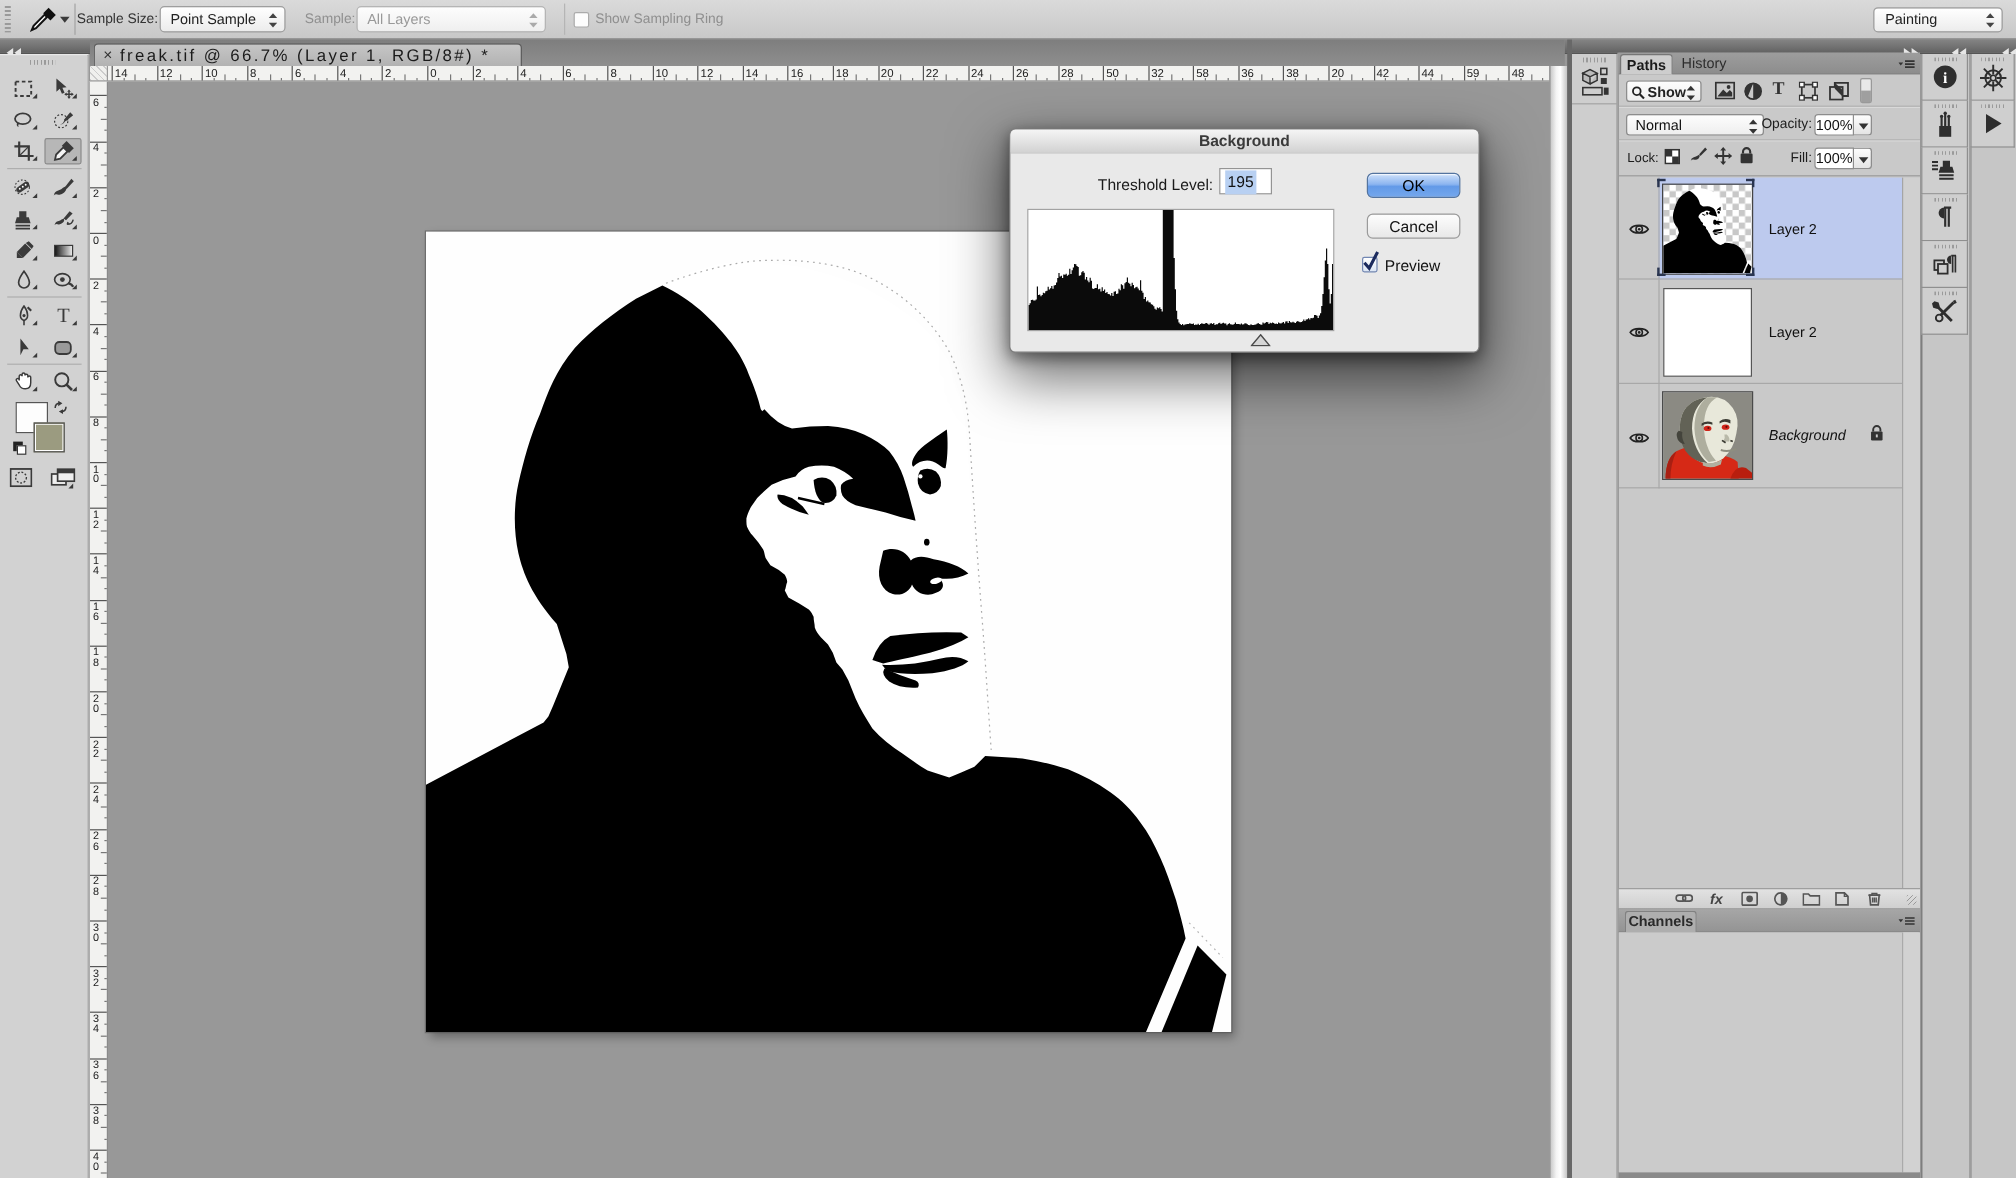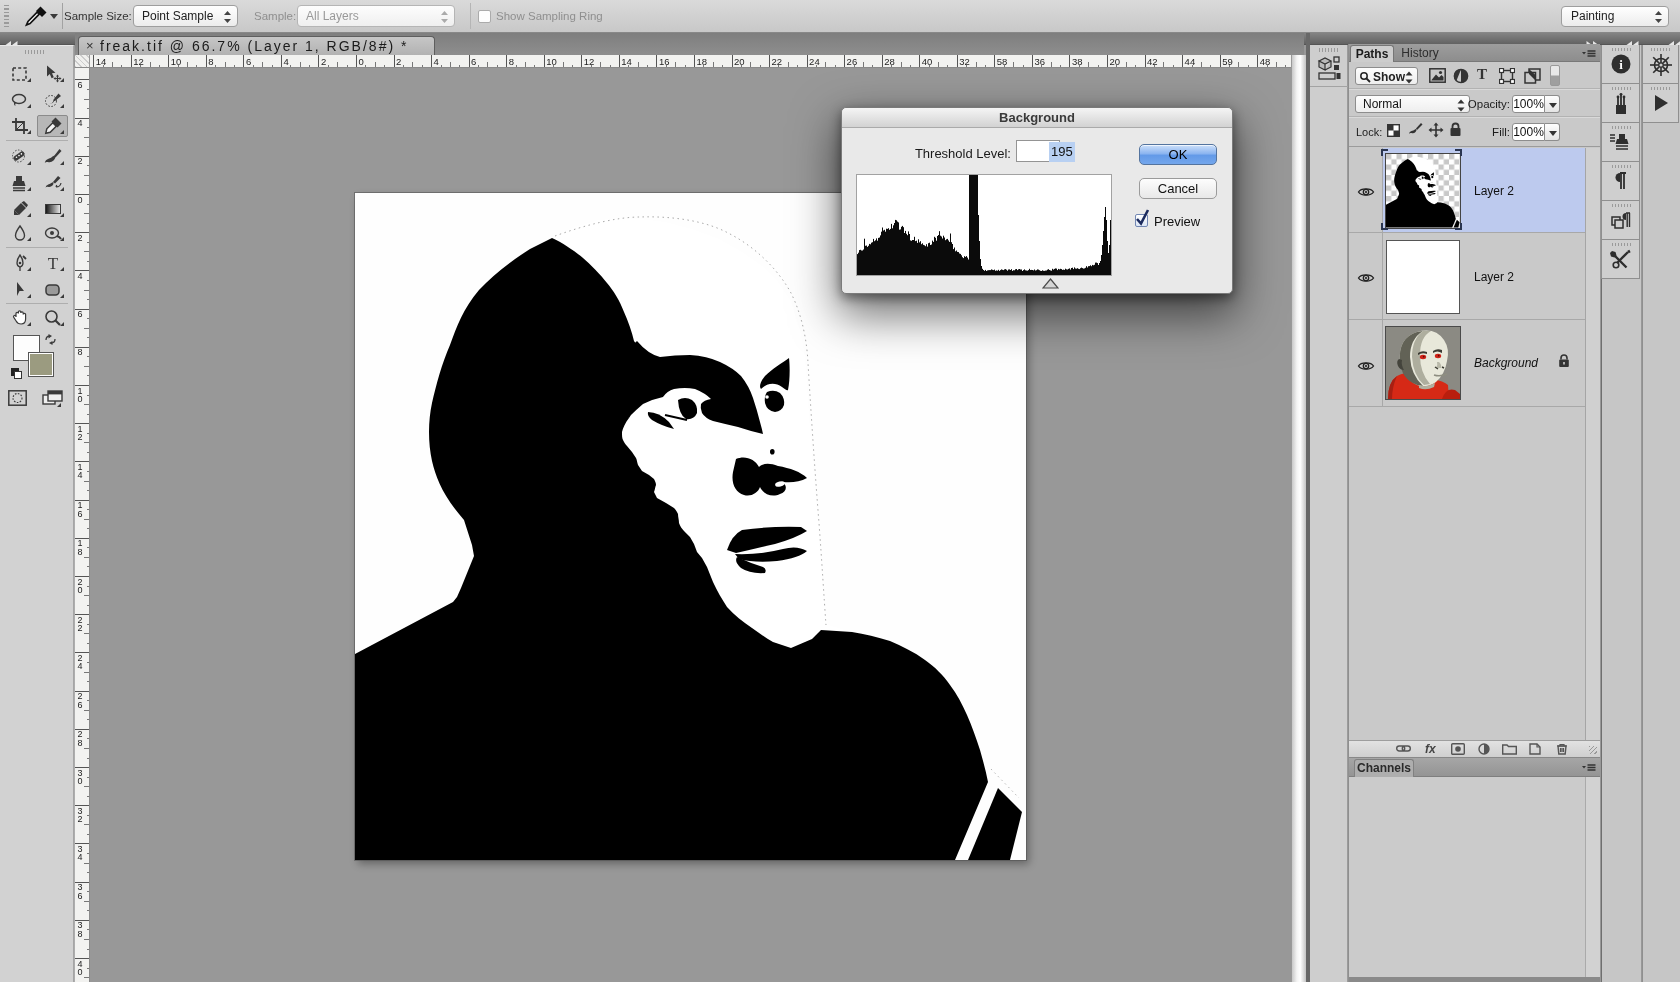--- a/index.html
+++ b/index.html
@@ -153,21 +153,21 @@
     <div class="ab" style="left:756.6px;top:0.5px;font-size:9.5px;color:#222;">26</div>
     <div class="ab" style="left:763.5px;top:9.5px;width:1px;height:3.5px;background:#777;"></div>
     <div class="ab" style="left:772.9px;top:7.0px;width:1px;height:6px;background:#777;"></div>
     <div class="ab" style="left:782.3px;top:9.5px;width:1px;height:3.5px;background:#777;"></div>
     <div class="ab" style="left:791.7px;top:0;width:1px;height:13px;background:#555;"></div>
     <div class="ab" style="left:794.2px;top:0.5px;font-size:9.5px;color:#222;">28</div>
     <div class="ab" style="left:801.1px;top:9.5px;width:1px;height:3.5px;background:#777;"></div>
     <div class="ab" style="left:810.5px;top:7.0px;width:1px;height:6px;background:#777;"></div>
     <div class="ab" style="left:819.9px;top:9.5px;width:1px;height:3.5px;background:#777;"></div>
     <div class="ab" style="left:829.2px;top:0;width:1px;height:13px;background:#555;"></div>
-    <div class="ab" style="left:831.8px;top:0.5px;font-size:9.5px;color:#222;">40</div>
+    <div class="ab" style="left:831.8px;top:0.5px;font-size:9.5px;color:#222;">50</div>
     <div class="ab" style="left:838.6px;top:9.5px;width:1px;height:3.5px;background:#777;"></div>
     <div class="ab" style="left:848.0px;top:7.0px;width:1px;height:6px;background:#777;"></div>
     <div class="ab" style="left:857.4px;top:9.5px;width:1px;height:3.5px;background:#777;"></div>
     <div class="ab" style="left:866.8px;top:0;width:1px;height:13px;background:#555;"></div>
     <div class="ab" style="left:869.3px;top:0.5px;font-size:9.5px;color:#222;">32</div>
     <div class="ab" style="left:876.2px;top:9.5px;width:1px;height:3.5px;background:#777;"></div>
     <div class="ab" style="left:885.6px;top:7.0px;width:1px;height:6px;background:#777;"></div>
     <div class="ab" style="left:895.0px;top:9.5px;width:1px;height:3.5px;background:#777;"></div>
     <div class="ab" style="left:904.3px;top:0;width:1px;height:13px;background:#555;"></div>
     <div class="ab" style="left:906.8px;top:0.5px;font-size:9.5px;color:#222;">58</div>
@@ -758,21 +758,21 @@
 <div class="ab" style="left:1642px;top:84px;width:37px;height:39px;background:#cfcfcf;border:1px solid #8f8f8f;border-top:none;">
     <div class="ab" style="left:8px;top:3px;width:20px;height:3px;background:repeating-linear-gradient(90deg,#9a9a9a 0 1px,transparent 1px 3px);"></div>
     <div class="ab" style="left:0;top:8px;width:35px;height:28px;text-align:center;"><svg width="20" height="22" viewBox="0 0 20 22">
         <path d="M4 3 L17 11 L4 19 Z" fill="#2e2e2e"></path>
       </svg></div>
   </div>
 <div class="ab" style="left:841px;top:107px;width:392px;height:187px;background:#e9e9e9;border:1px solid #7a7a7a;border-radius:5px;box-shadow:0 18px 45px 4px rgba(0,0,0,.55),0 4px 12px rgba(0,0,0,.45);">
     <div class="ab" style="left:0;top:0;width:390px;height:20px;background:linear-gradient(#f5f5f5,#d2d2d2);border-bottom:1px solid #aaa;border-radius:5px 5px 0 0;font-size:13px;font-weight:bold;color:#3a3a3a;text-align:center;line-height:19px;">Background</div>
     <div class="ab" style="left:0;top:38px;width:169px;text-align:right;font-size:13px;color:#1a1a1a;">Threshold Level:</div>
     <div class="ab" style="left:174px;top:32px;width:44px;height:22px;background:#fff;border:1px solid #949494;font-size:13px;color:#111;line-height:20px;">
-      <span style="position:absolute;left:4px;top:1px;background:#b8d0f2;padding:0 2px;margin-left:28px;">195</span>
+      <span style="position:absolute;left:4px;top:1px;background:#b8d0f2;padding:0 2px;">195</span>
     </div>
     <div class="ab" style="left:297px;top:36px;width:78px;height:21px;border-radius:5px;background:linear-gradient(#cde0fa,#8cb5f0 45%,#639ae8 55%,#74a7ec);border:1px solid #54749f;box-shadow:inset 0 1px 0 rgba(255,255,255,.7);font-size:13px;color:#000;text-align:center;line-height:19px;">OK</div>
     <div class="ab" style="left:297px;top:70px;width:78px;height:21px;border-radius:5px;background:linear-gradient(#fdfdfd,#e8e8e8);border:1px solid #9b9b9b;font-size:13px;color:#111;text-align:center;line-height:19px;">Cancel</div>
     <div class="ab" style="left:293px;top:106px;width:13px;height:13px;background:linear-gradient(#fff,#dce6f5);border:1px solid #7287b3;border-radius:2px;"></div>
     <svg class="ab" style="left:292px;top:98px;" width="18" height="22" viewBox="0 0 18 22">
       <path d="M3 13 L7 17.5 L14 4" fill="none" stroke="#1c2b5e" stroke-width="2.6"></path>
     </svg>
     <div class="ab" style="left:312px;top:106px;font-size:13px;color:#111;">Preview</div>
     <div class="ab" style="left:14px;top:66px;width:256px;height:102px;background:#fff;border:1px solid #a2a2a2;">
       <svg width="254" height="100" viewBox="0 0 254 100" style="position:absolute;left:0;top:0;">

